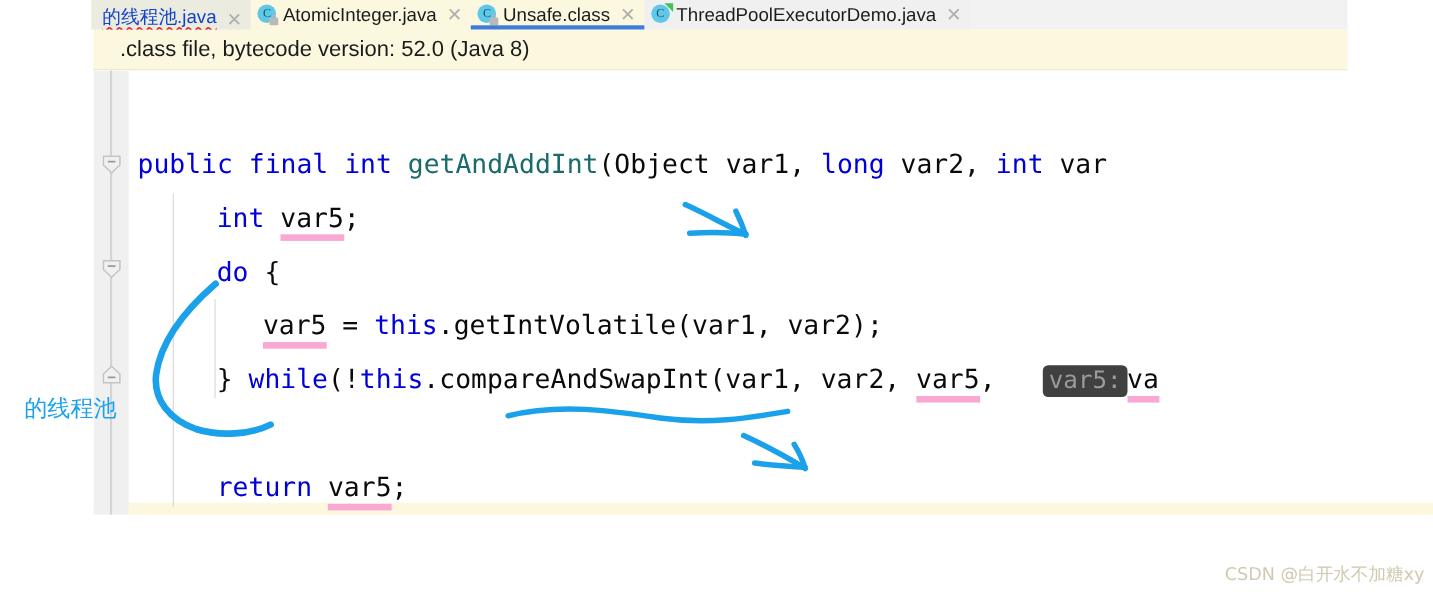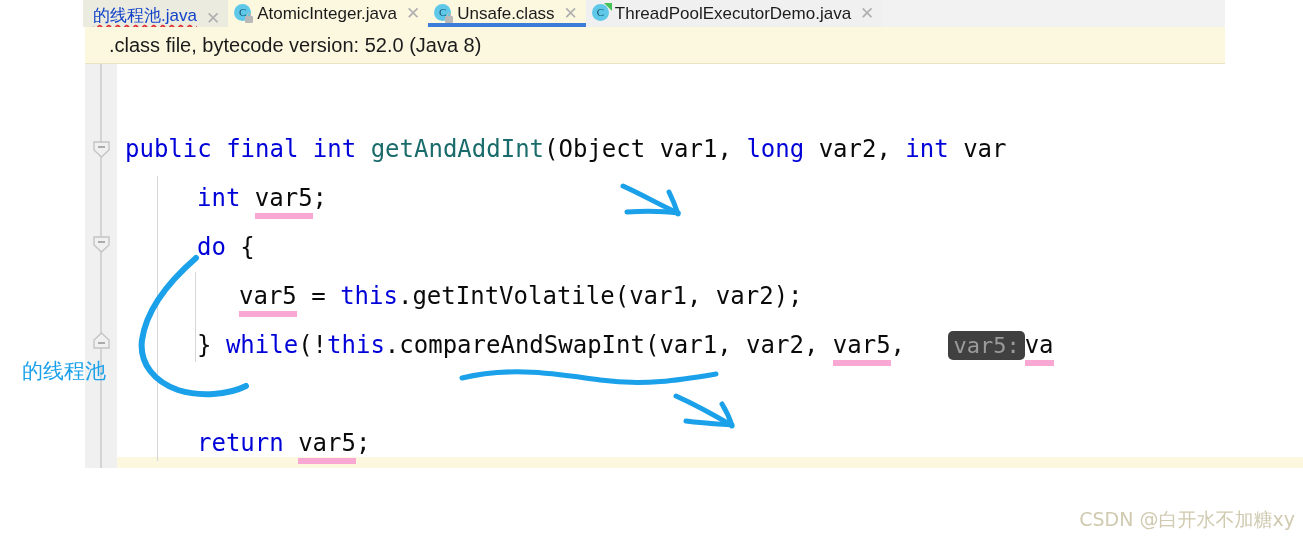--- a/index.html
+++ b/index.html
@@ -169,21 +169,21 @@
     position: absolute;
     color: #1ba1ea;
     font-family: "DejaVu Sans", sans-serif;
     font-size: 21px;
     white-space: nowrap;
   }
 
   
   .watermark {
     position: absolute; right: 8px; bottom: 8px;
-    color: #cfcab0; font-size: 19px;
+    color: #cfcab0; font-size: 16px;
     font-family: "DejaVu Sans", sans-serif;
     white-space: nowrap;
   }
 </style>
 </head>
 <body>
 
 <div id="root">
 
   <div class="tabbar">

